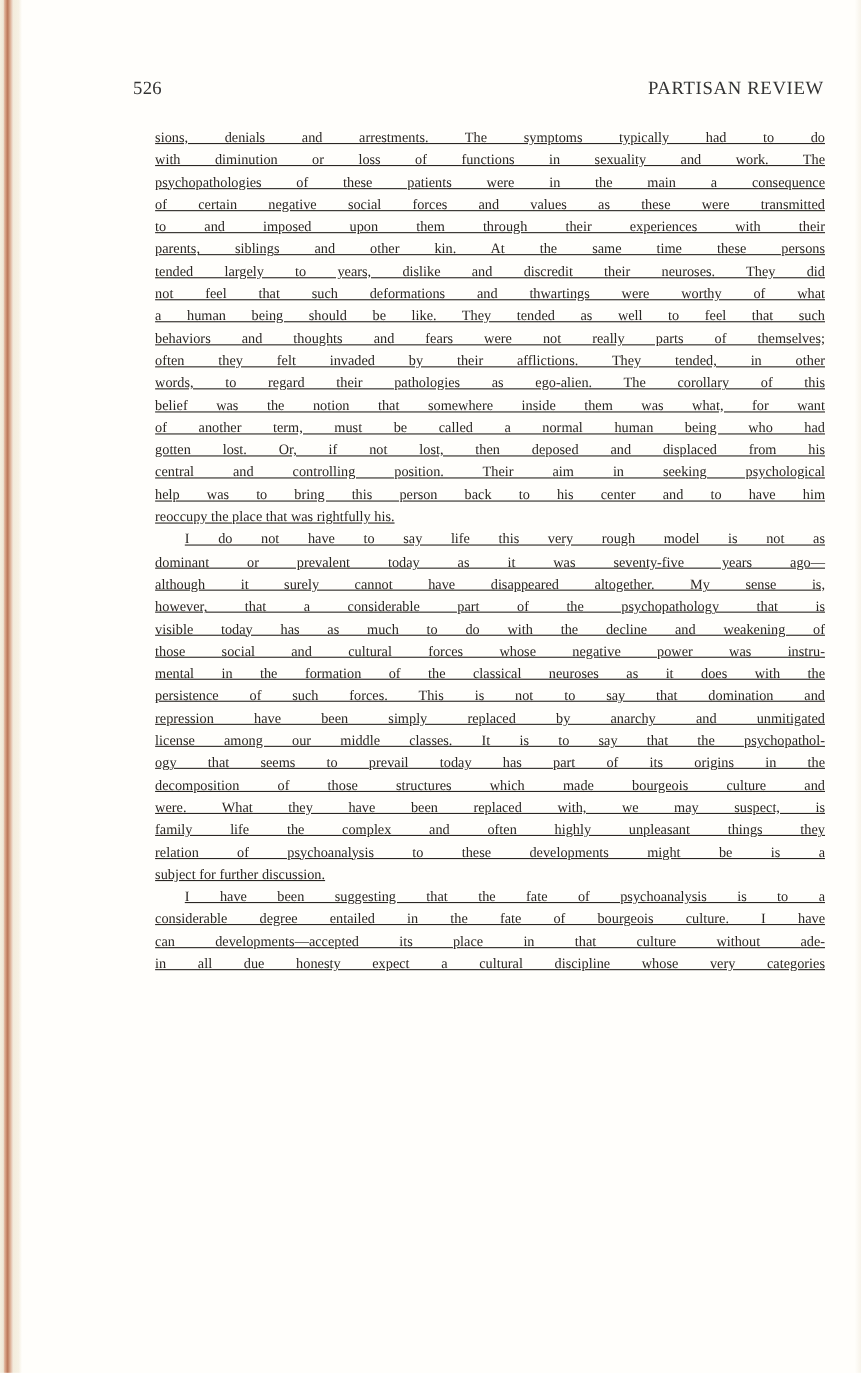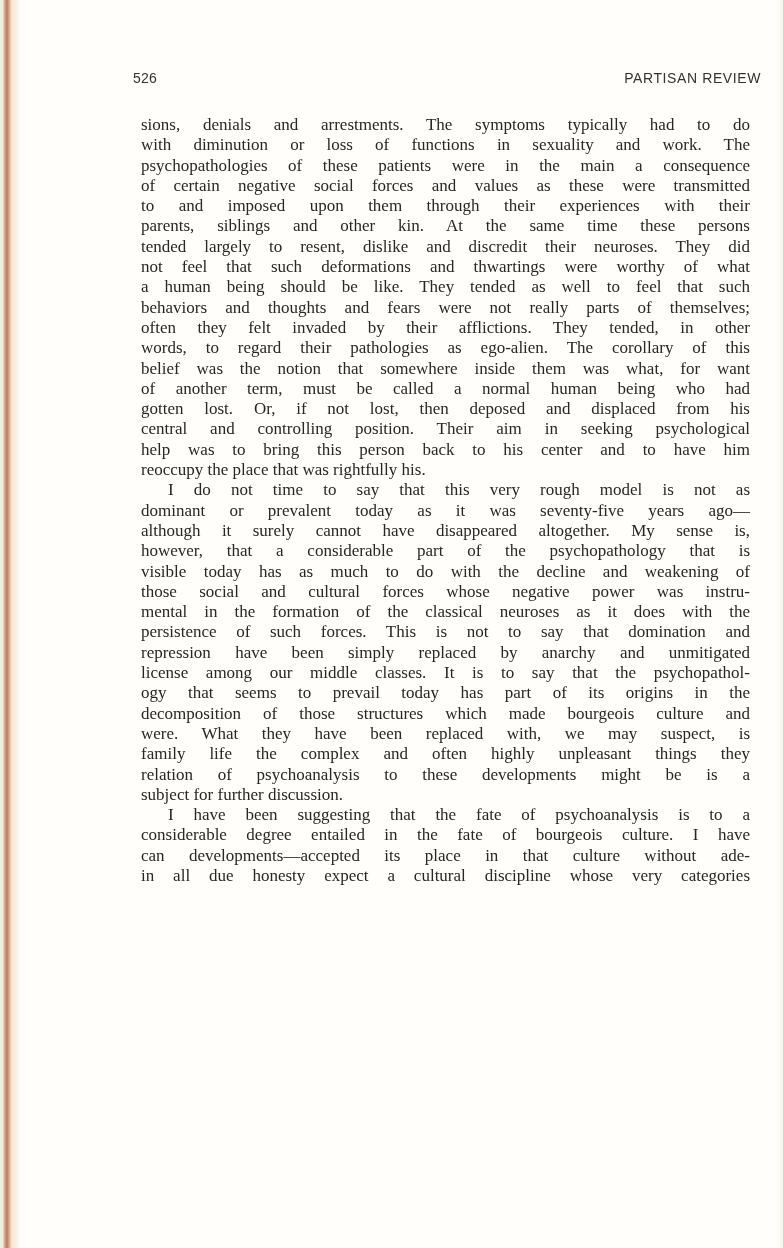--- a/index.html
+++ b/index.html
@@ -16,34 +16,35 @@
       #f4efe0 0px, #efe7d6 3px,
       #e2b9a0 4px, #c98a6c 6px, #b9785a 7px, #d9a88c 9px, #ecd6c6 11px,
       #f3ecdc 12px, #f6f1e4 17px, #fffefb 20px);
   }
   .right-edge {
     position: absolute; right: 0; top: 0; width: 6px; height: 1248px;
     background: linear-gradient(to right, #fffefb, #f7f3ea);
   }
   .running-head {
     position: absolute; top: 70px; left: 121px; width: 628px; height: 20px;
-    font-family: Liberation Sans, sans-serif;
-    font-size: 14px; color: #333; letter-spacing: 0.2px; margin-left: 12px;
+    font-family: Liberation Serif, serif;
+    font-size: 17px; color: #333; letter-spacing: 0.2px;
   }
   .page-number { position: absolute; left: 0; top: 0; }
   .journal-title { position: absolute; right: 0; top: 0; letter-spacing: 0.6px; text-align: center; }
   .body-text {
     position: absolute; left: 141px; top: 115px; width: 609px;
   }
   .line {
     height: 20.3px; line-height: 20.3px;
-    font-size: 17px;
+    font-size: 13px;
     text-align: justify; text-align-last: justify;
     white-space: nowrap; overflow: visible;
     word-spacing: 0;
+    text-decoration: underline;
   }
   .line.last { text-align-last: left; }
   .line.indent { padding-left: 27px; }
 </style>
 </head>
 <body>
 
 <div class="binding"></div>
 <div class="right-edge"></div>
 
@@ -53,35 +54,35 @@
 </div>
 
 <div class="body-text" id="body-text">
     <div>
       <div class="line">sions, denials and arrestments. The symptoms typically had to do</div>
       <div class="line">with diminution or loss of functions in sexuality and work. The</div>
       <div class="line">psychopathologies of these patients were in the main a consequence</div>
       <div class="line">of certain negative social forces and values as these were transmitted</div>
       <div class="line">to and imposed upon them through their experiences with their</div>
       <div class="line">parents, siblings and other kin. At the same time these persons</div>
-      <div class="line">tended largely to resent, dislike and discredit their neuroses. They did</div>
+      <div class="line">tended largely to years, dislike and discredit their neuroses. They did</div>
       <div class="line">not feel that such deformations and thwartings were worthy of what</div>
       <div class="line">a human being should be like. They tended as well to feel that such</div>
       <div class="line">behaviors and thoughts and fears were not really parts of themselves;</div>
       <div class="line">often they felt invaded by their afflictions. They tended, in other</div>
       <div class="line">words, to regard their pathologies as ego-alien. The corollary of this</div>
       <div class="line">belief was the notion that somewhere inside them was what, for want</div>
       <div class="line">of another term, must be called a normal human being who had</div>
       <div class="line">gotten lost. Or, if not lost, then deposed and displaced from his</div>
       <div class="line">central and controlling position. Their aim in seeking psychological</div>
       <div class="line">help was to bring this person back to his center and to have him</div>
       <div class="line last">reoccupy the place that was rightfully his.</div>
     </div>
     <div>
-      <div class="line indent">I do not time to say that this very rough model is not as</div>
+      <div class="line indent">I do not have to say life this very rough model is not as</div>
       <div class="line">dominant or prevalent today as it was seventy-five years ago—</div>
       <div class="line">although it surely cannot have disappeared altogether. My sense is,</div>
       <div class="line">however, that a considerable part of the psychopathology that is</div>
       <div class="line">visible today has as much to do with the decline and weakening of</div>
       <div class="line">those social and cultural forces whose negative power was instru-</div>
       <div class="line">mental in the formation of the classical neuroses as it does with the</div>
       <div class="line">persistence of such forces. This is not to say that domination and</div>
       <div class="line">repression have been simply replaced by anarchy and unmitigated</div>
       <div class="line">license among our middle classes. It is to say that the psychopathol-</div>
       <div class="line">ogy that seems to prevail today has part of its origins in the</div>

